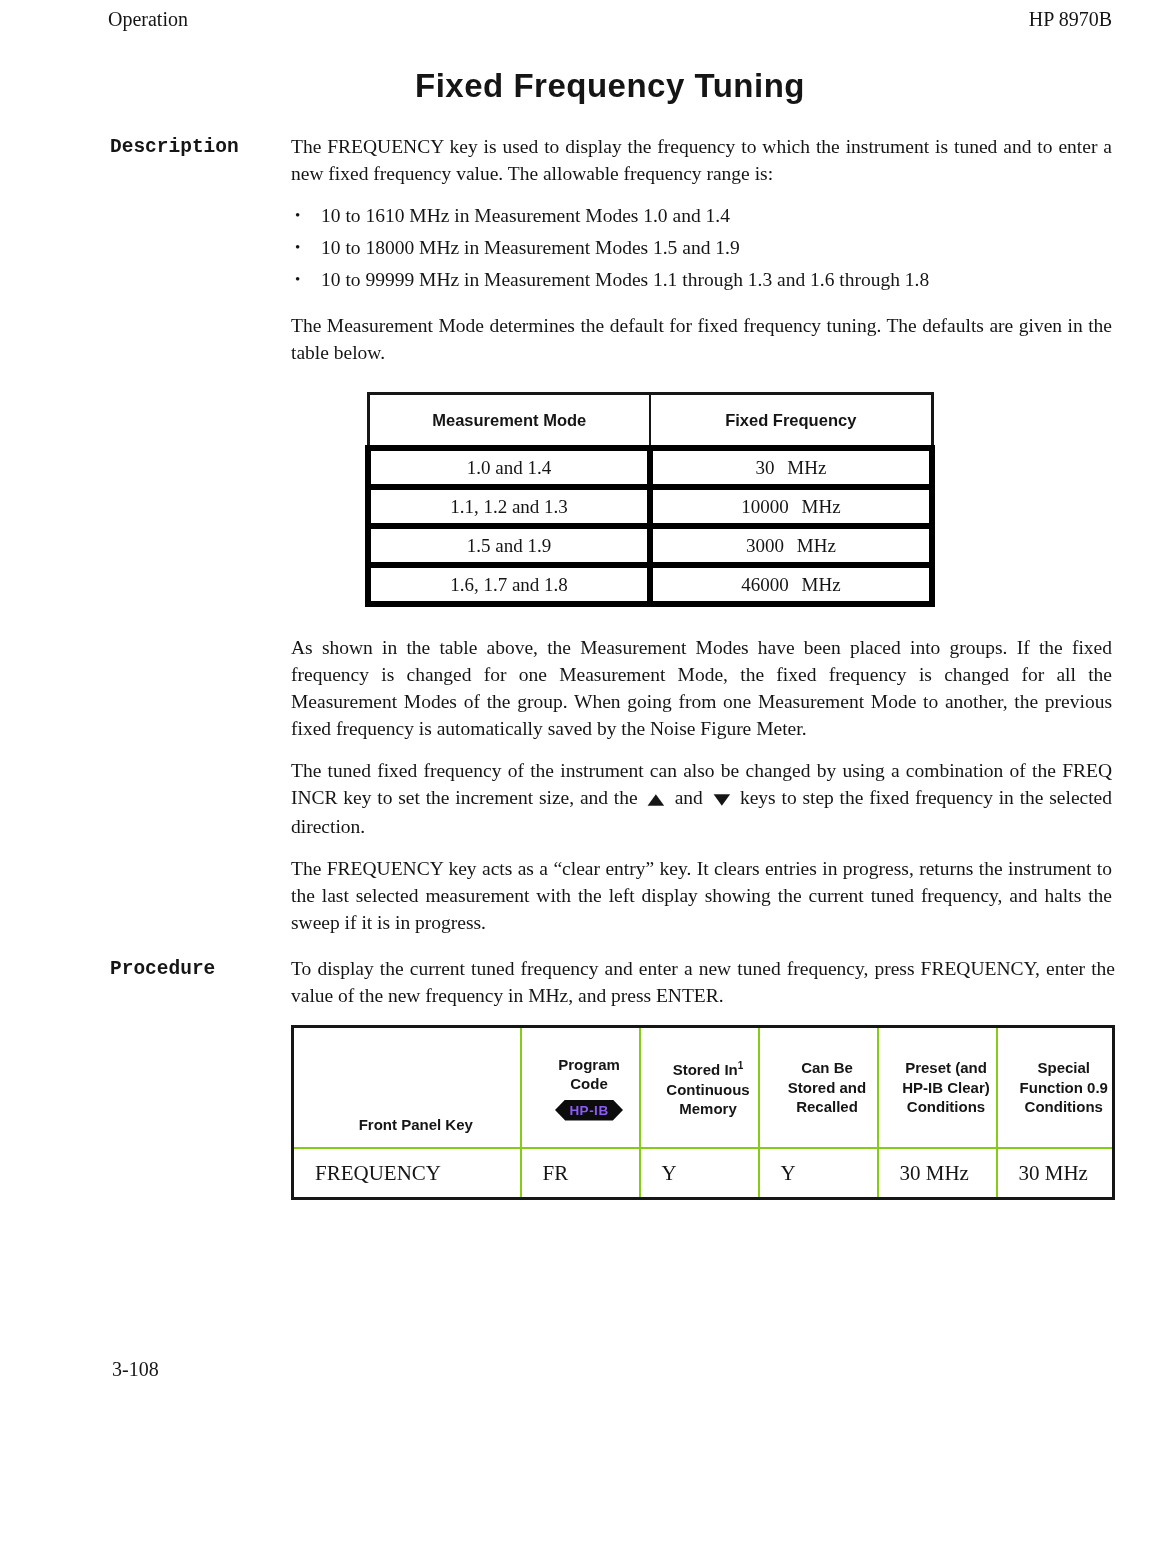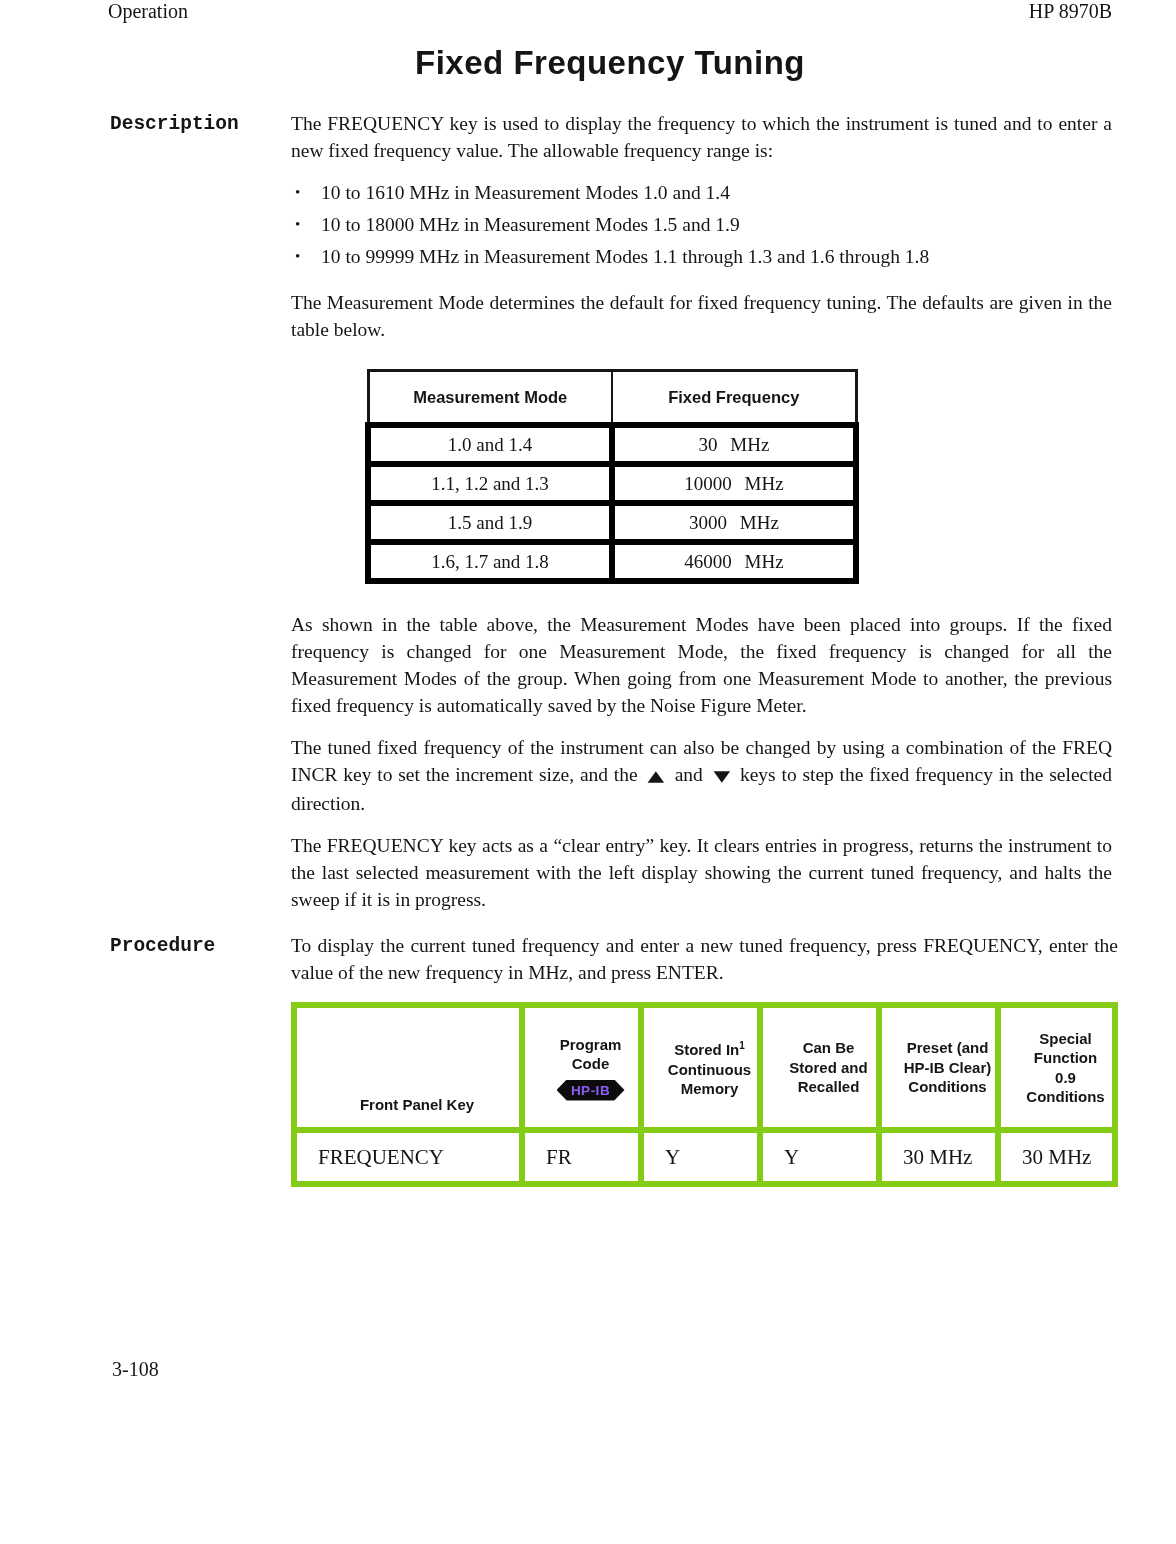--- a/index.html
+++ b/index.html
@@ -7,25 +7,25 @@
     position:relative;
     width:1176px; height:1544px;
     margin:0 auto;
     background:#ffffff;
     color:#151515;
     font-family:"Liberation Serif", serif;
     overflow:hidden;
   }
   .running-head {
     display:flex; justify-content:space-between;
-    padding:0 64px 0 108px;
+    padding:8px 64px 0 108px;
     font-size:20px;
   }
   .doc-title {
-    margin:21px 64px 28px 108px;
+    margin:36px 64px 28px 108px;
     text-align:center;
     font-family:"Liberation Sans", sans-serif;
     font-weight:bold;
     font-size:33px;
     letter-spacing:0.5px;
   }
   .section { display:flex; margin:0 64px 0 110px; }
   .section.procedure { margin-top:4px; }
   .section-label {
     width:181px; flex-shrink:0;
@@ -40,21 +40,21 @@
     text-align:justify;
   }
   .body-para { margin:0 0 15px 0; }
   .bullet-list { margin:15px 0 19px 0; padding:0; list-style:none; }
   .bullet-list li { display:flex; margin-bottom:5px; text-align:left; }
   .bullet-dot { width:26px; flex-shrink:0; padding-left:4px; font-size:15px; line-height:27px; }
 
   
   .defaults-table-wrap { margin:26px 0 27px 74px; }
   table { border-collapse:collapse; }
-  .defaults-table { width:494px; border:3px solid #161616; }
+  .defaults-table { width:570px; border:3px solid #161616; }
   .defaults-table th {
     border:2px solid #161616;
     height:48px;
     font-family:"Liberation Sans", sans-serif;
     font-weight:bold; font-size:16.5px;
     text-align:center;
   }
   .defaults-table td {
     border:6px solid #000000;
     height:31px;
@@ -69,21 +69,21 @@
     transform:scaleX(1.45);
     font-family:"DejaVu Sans", sans-serif;
     font-size:15px;
     margin:0 7px;
     vertical-align:baseline;
   }
 
   
   .key-table-wrap { margin:16px 0 0 0; }
   .key-table { width:821px; border:3px solid #161616; table-layout:fixed; }
-  .key-table td { border:6px solid #84cc16;padding-left:21px; }
+  .key-table td { border:2px solid #84cc16;padding-left:21px; }
   .kt-h {
     vertical-align:middle;
     text-align:center;
     font-family:"Liberation Sans", sans-serif;
     font-weight:bold;
     font-size:15px;
     line-height:19.5px;
     height:100px;
     padding:6px 3px;
   }

